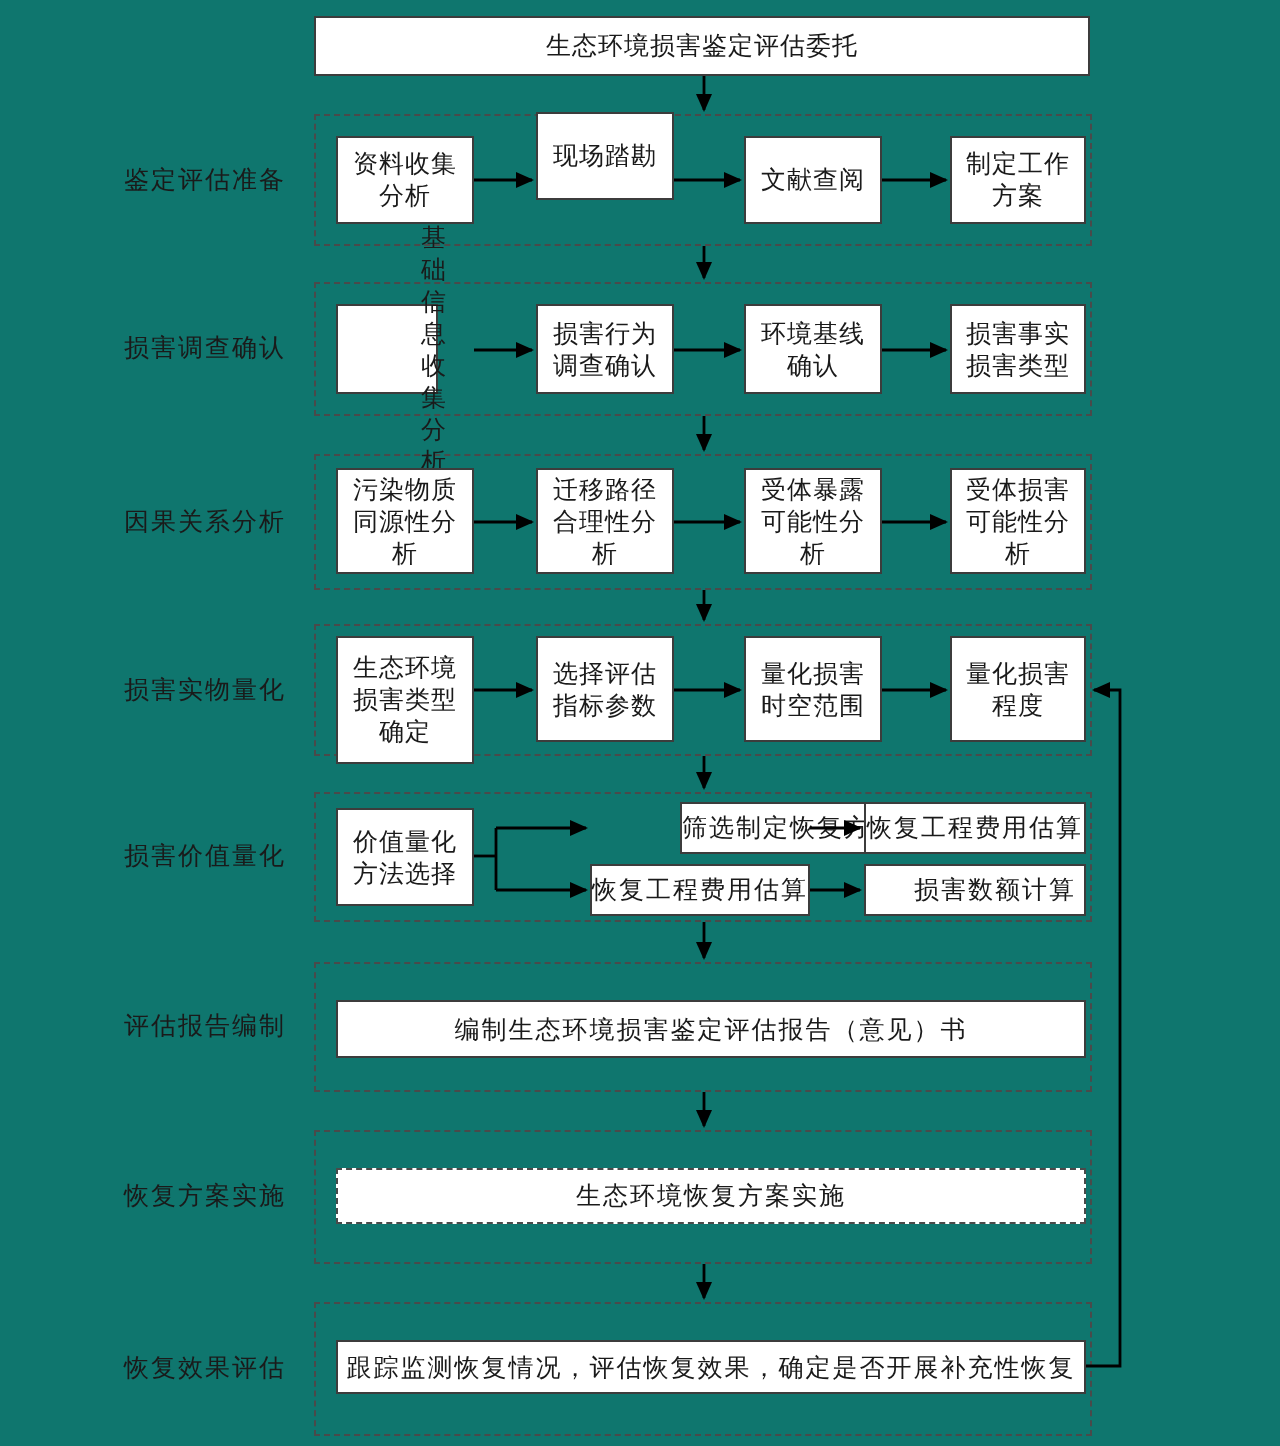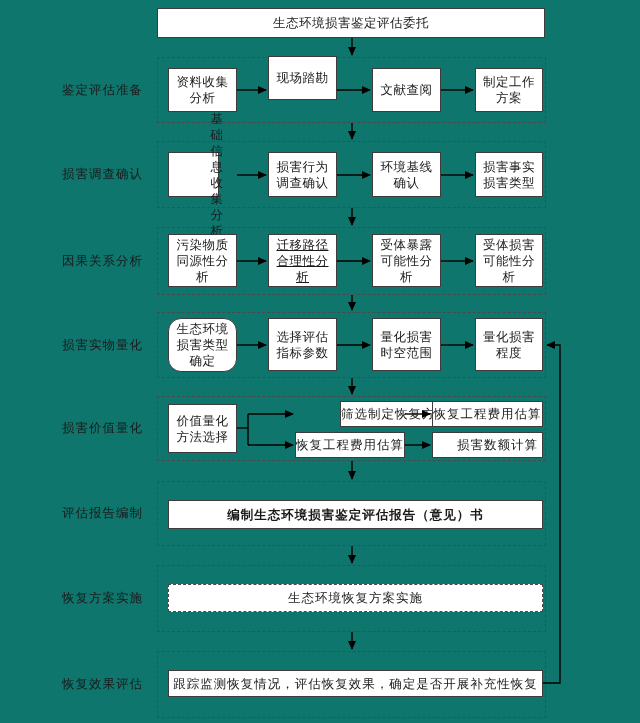--- a/index.html
+++ b/index.html
@@ -64,48 +64,48 @@
   <div class="node" style="left:268px;top:152px;width:69px;height:45px;">损害行为
 调查确认</div>
   <div class="node" style="left:372px;top:152px;width:69px;height:45px;">环境基线
 确认</div>
   <div class="node" style="left:475px;top:152px;width:68px;height:45px;">损害事实
 损害类型</div>
 
   <div class="node" style="left:168px;top:234px;width:69px;height:53px;">污染物质
 同源性分
 析</div>
-  <div class="node" style="left:268px;top:234px;width:69px;height:53px;text-decoration:underline;">迁移路径
+  <div class="node" style="left:268px;top:234px;width:69px;height:53px;">迁移路径
 合理性分
 析</div>
   <div class="node" style="left:372px;top:234px;width:69px;height:53px;">受体暴露
 可能性分
 析</div>
   <div class="node" style="left:475px;top:234px;width:68px;height:53px;">受体损害
 可能性分
 析</div>
 
-  <div class="node" style="left:168px;top:318px;width:69px;height:54px;border-radius:13px;">生态环境
+  <div class="node" style="left:168px;top:318px;width:69px;height:64px;">生态环境
 损害类型
 确定</div>
   <div class="node" style="left:268px;top:318px;width:69px;height:53px;">选择评估
 指标参数</div>
   <div class="node" style="left:372px;top:318px;width:69px;height:53px;">量化损害
 时空范围</div>
   <div class="node" style="left:475px;top:318px;width:68px;height:53px;">量化损害
 程度</div>
 
   <div class="node" style="left:168px;top:404px;width:69px;height:49px;">价值量化
 方法选择</div>
   <div class="node wide" style="left:295px;top:401px;width:110px;height:26px;margin-left:45px;">筛选制定恢复方案</div>
   <div class="node wide" style="left:432px;top:401px;width:111px;height:26px;">恢复工程费用估算</div>
   <div class="node wide" style="left:295px;top:432px;width:110px;height:26px;">恢复工程费用估算</div>
   <div class="node wide" style="left:432px;top:432px;width:111px;height:26px;padding-left:20px;">损害数额计算</div>
 
-  <div class="node wide" style="left:168px;top:500px;width:375px;height:29px;font-weight:bold;">编制生态环境损害鉴定评估报告（意见）书</div>
+  <div class="node wide" style="left:168px;top:500px;width:375px;height:29px;">编制生态环境损害鉴定评估报告（意见）书</div>
 
   <div class="node dashed wide" style="left:168px;top:584px;width:375px;height:28px;">生态环境恢复方案实施</div>
 
   <div class="node wide" style="left:168px;top:670px;width:375px;height:27px;">跟踪监测恢复情况，评估恢复效果，确定是否开展补充性恢复</div>
 
   <svg class="overlay" width="640" height="723">
     <defs>
       <marker id="ah" markerUnits="userSpaceOnUse" markerWidth="9" markerHeight="8" refX="8" refY="4" orient="auto">
         <path d="M0,0 L9,4 L0,8 Z" fill="#000000"></path>
       </marker>

